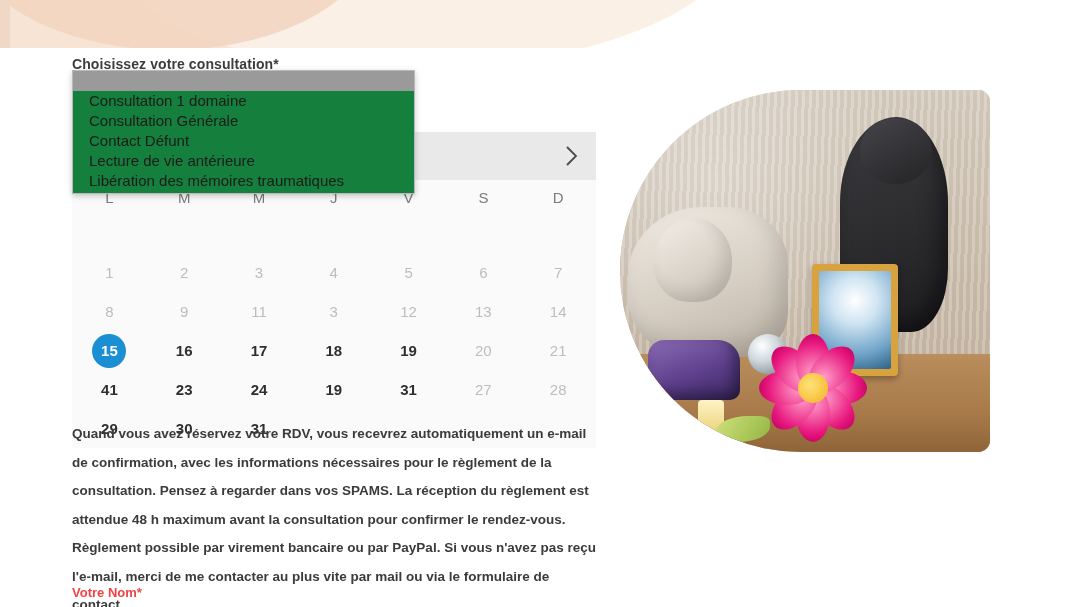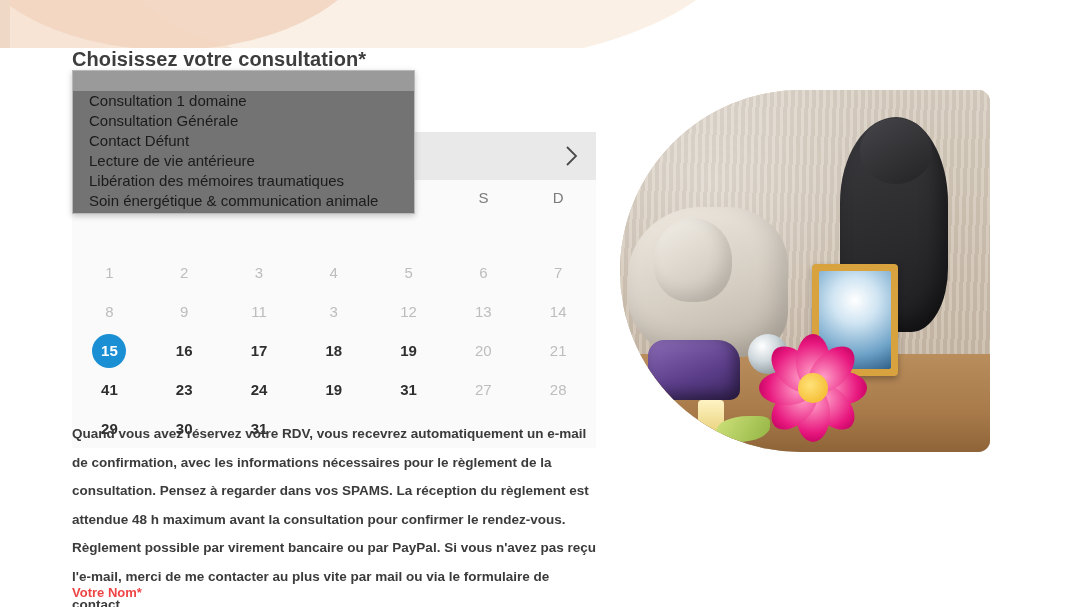--- a/index.html
+++ b/index.html
@@ -57,25 +57,25 @@
     width: 1080px; height: 559px;
   }
 
   .left-col {
     position: absolute;
     left: 72px; top: 0;
     width: 524px;
   }
 
   .field-label {
-    font-size: 20px;
+    font-size: 14px;
     font-weight: bold;
     color: #3d3d3d;
     letter-spacing: .1px;
-    margin: 0 0 9px 0;
+    margin: 8px 0 9px 0;
   }
 
   
   .select-wrap {
     position: relative;
     width: 341px;
     height: 39px;
   }
   .select-box {
     width: 341px;
@@ -89,21 +89,21 @@
     position: absolute;
     right: 12px; top: 13px;
     width: 12px; height: 12px;
   }
 
   
   .dropdown {
     position: absolute;
     left: 72px; top: 70px;
     width: 341px;
-    background: #737373;
+    background: #15803d;
     border: 1px solid #b9b9b9;
     box-shadow: 0 2px 6px rgba(0,0,0,.22);
     z-index: 40;
     font-size: 15px;
     color: #1b1b1b;
     padding-bottom: 2px;
   }
   .dropdown .dd-blank {
     height: 20px;
     background: #9a9a9a;
@@ -469,14 +469,13 @@
 
 </div>
 
 <div class="dropdown">
   <div class="dd-blank"></div>
   <div class="dd-item">Consultation 1 domaine</div>
   <div class="dd-item">Consultation Générale</div>
   <div class="dd-item">Contact Défunt</div>
   <div class="dd-item">Lecture de vie antérieure</div>
   <div class="dd-item">Libération des mémoires traumatiques</div>
-  <div class="dd-item">Soin énergétique &amp; communication animale</div>
 </div>
 
 </body></html>

